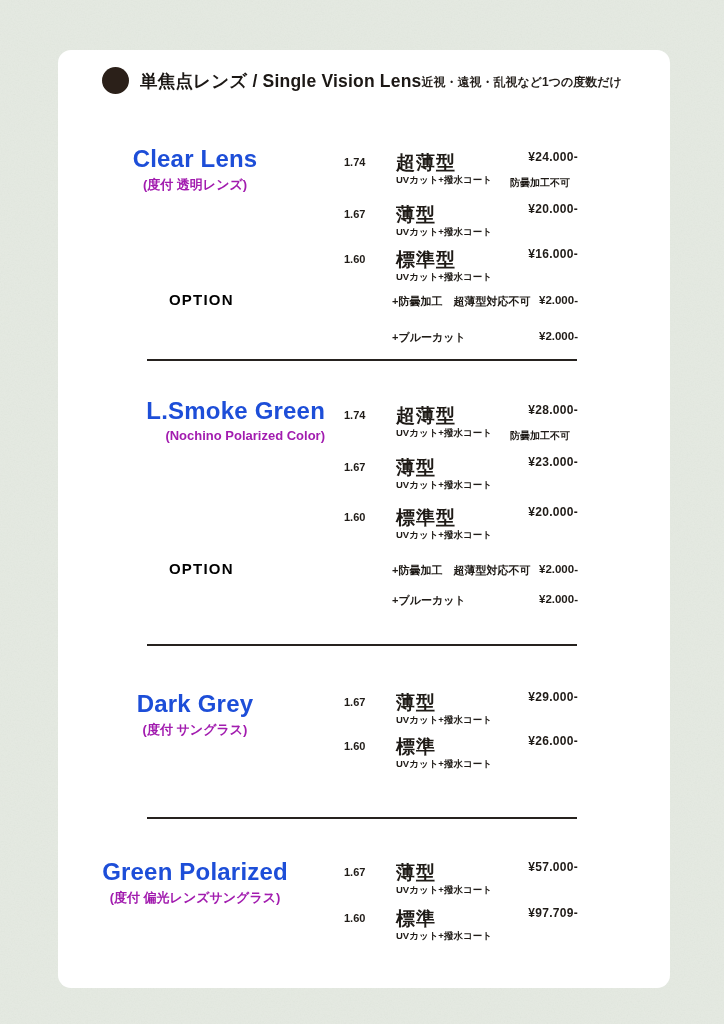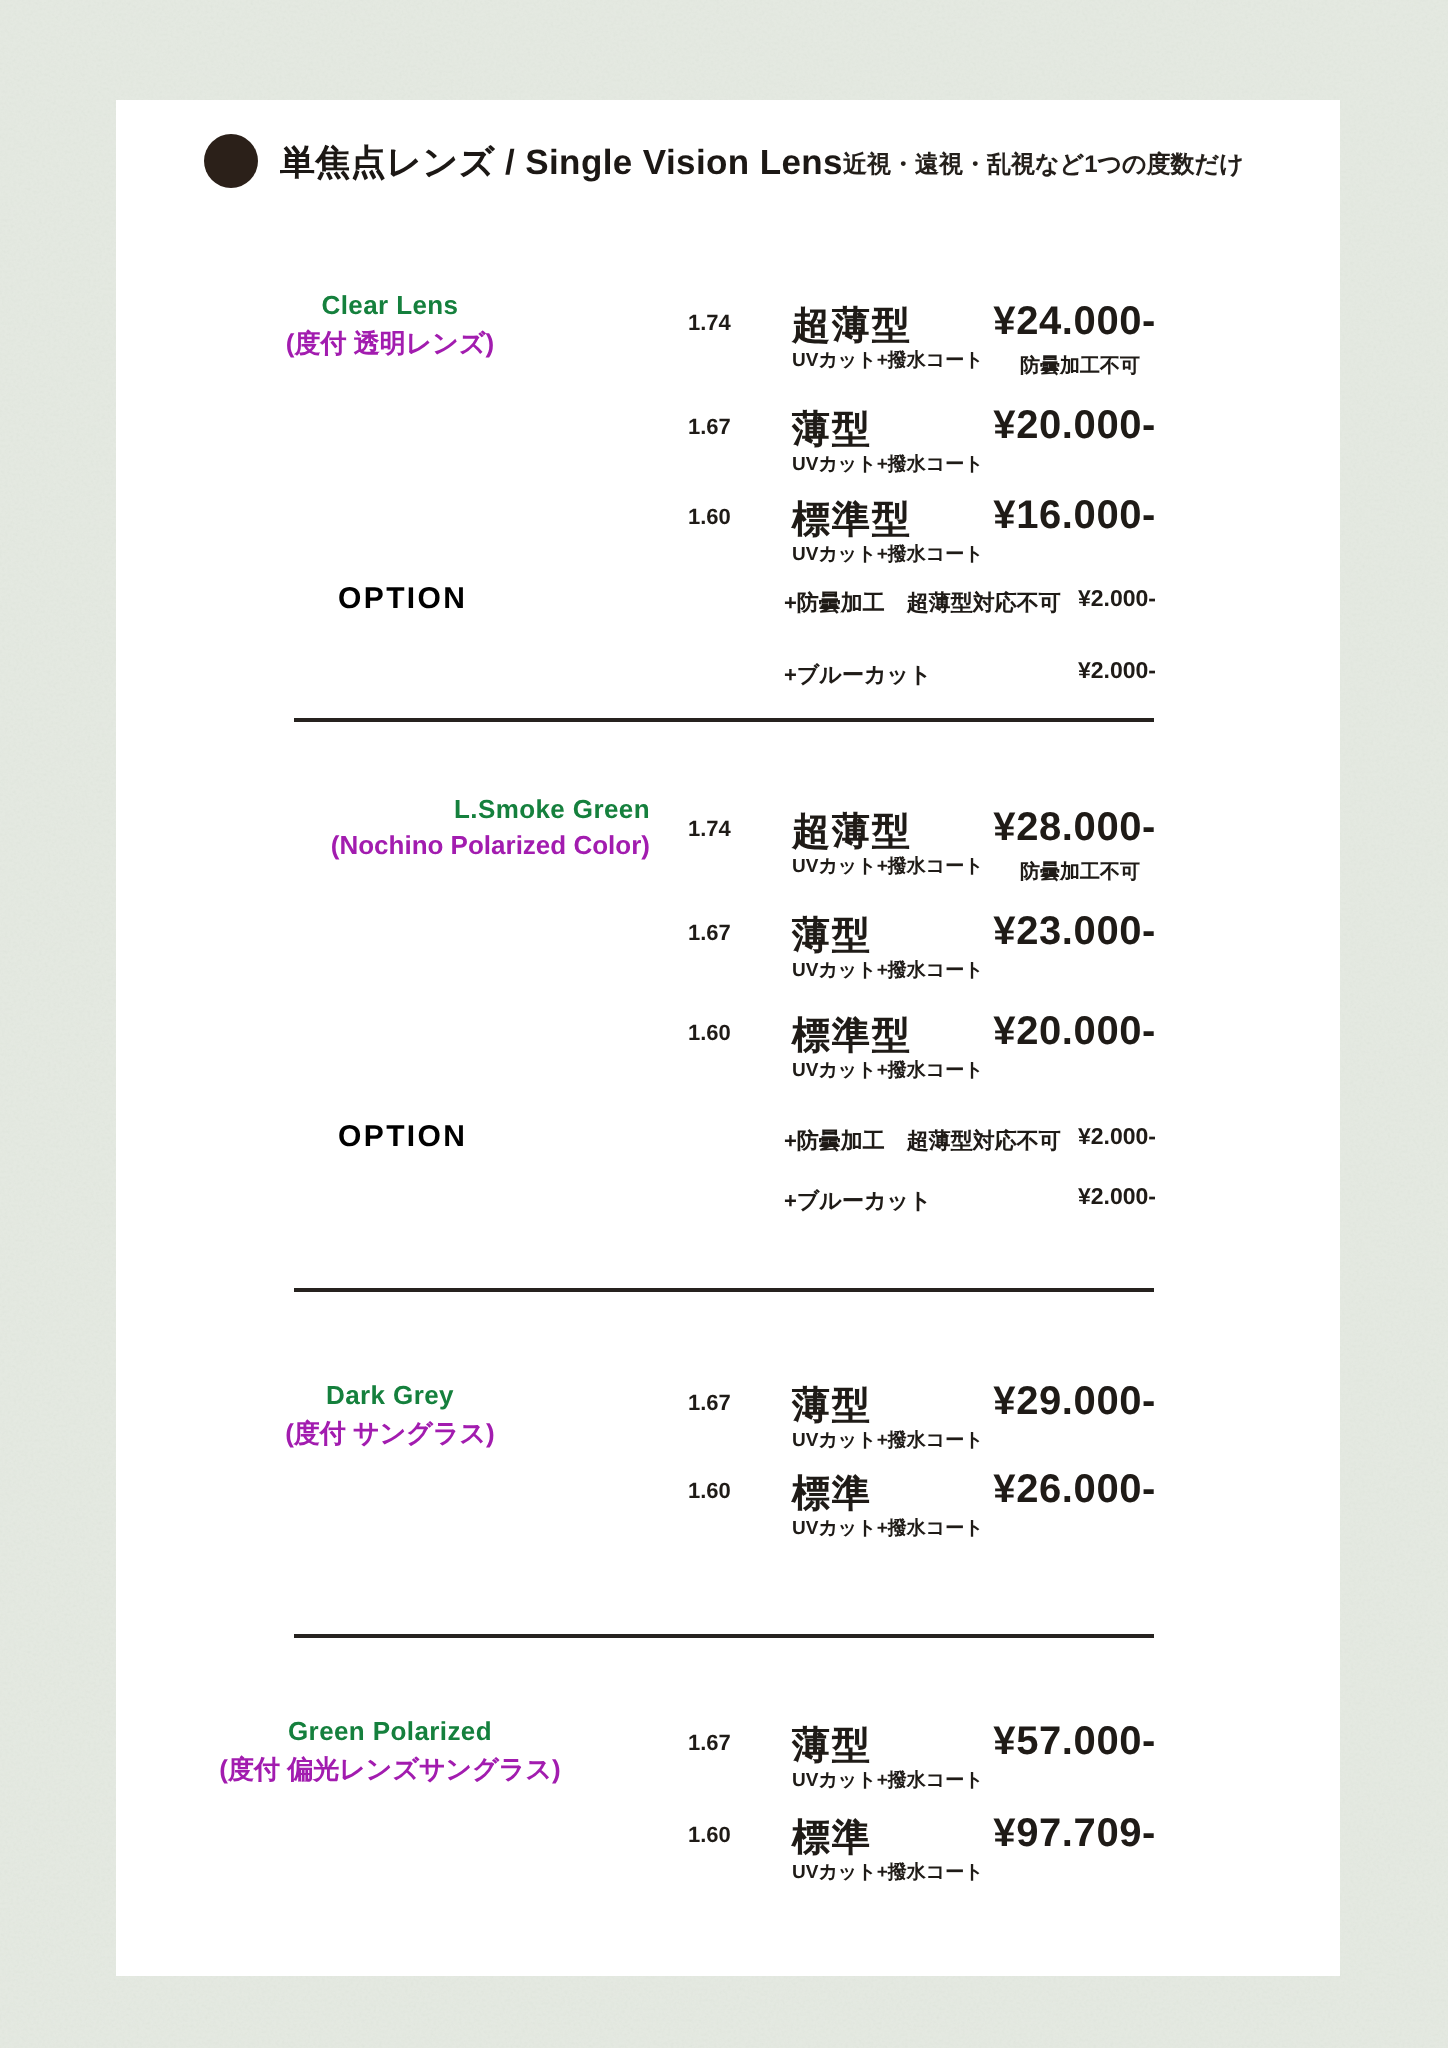--- a/index.html
+++ b/index.html
@@ -15,20 +15,21 @@
   }
   .stage { position: absolute; inset: 0; width: 724px; height: 1024px; }
   .texture-svg { position: absolute; inset: 0; display: block; }
 
   .card {
     position: absolute;
     left: 58px; top: 50px;
     width: 612px; height: 938px;
     background: #ffffff;
     z-index: 1;
+    border-radius: 13px;
   }
 
   
   .hdr {
     position: absolute;
     left: 44px; top: 17px;
     display: flex;
     align-items: center;
   }
   .bullet {
@@ -54,23 +55,23 @@
     white-space: nowrap;
   }
 
   
   .sec-title {
     position: absolute;
     left: 7px; width: 260px;
     text-align: center;
   }
   .sec-title .name {
-    font-size: 13px;
-    font-weight: 700;
-    color: #15803d;
+    font-size: 24px;
+    font-weight: 700;
+    color: #1d4ed8;
     letter-spacing: 0.2px;
   }
   .sec-title .sub {
     margin-top: 3px;
     font-size: 13px;
     font-weight: 600;
     color: #a21caf;
   }
   .t1 { top: 95px; }
   .t2 { top: 347px; text-align: right; }
@@ -99,21 +100,21 @@
   .coat {
     position: absolute;
     left: 52px; top: 24px;
     font-size: 9.5px;
     font-weight: 600;
     white-space: nowrap;
   }
   .price {
     position: absolute;
     right: 0; top: 0;
-    font-size: 20px;
+    font-size: 12px;
     font-weight: 700;
     letter-spacing: 0.3px;
     white-space: nowrap;
   }
   .pnote {
     position: absolute;
     right: 0; top: 26px; width: 76px;
     text-align: center;
     font-size: 10px;
     font-weight: 700;

